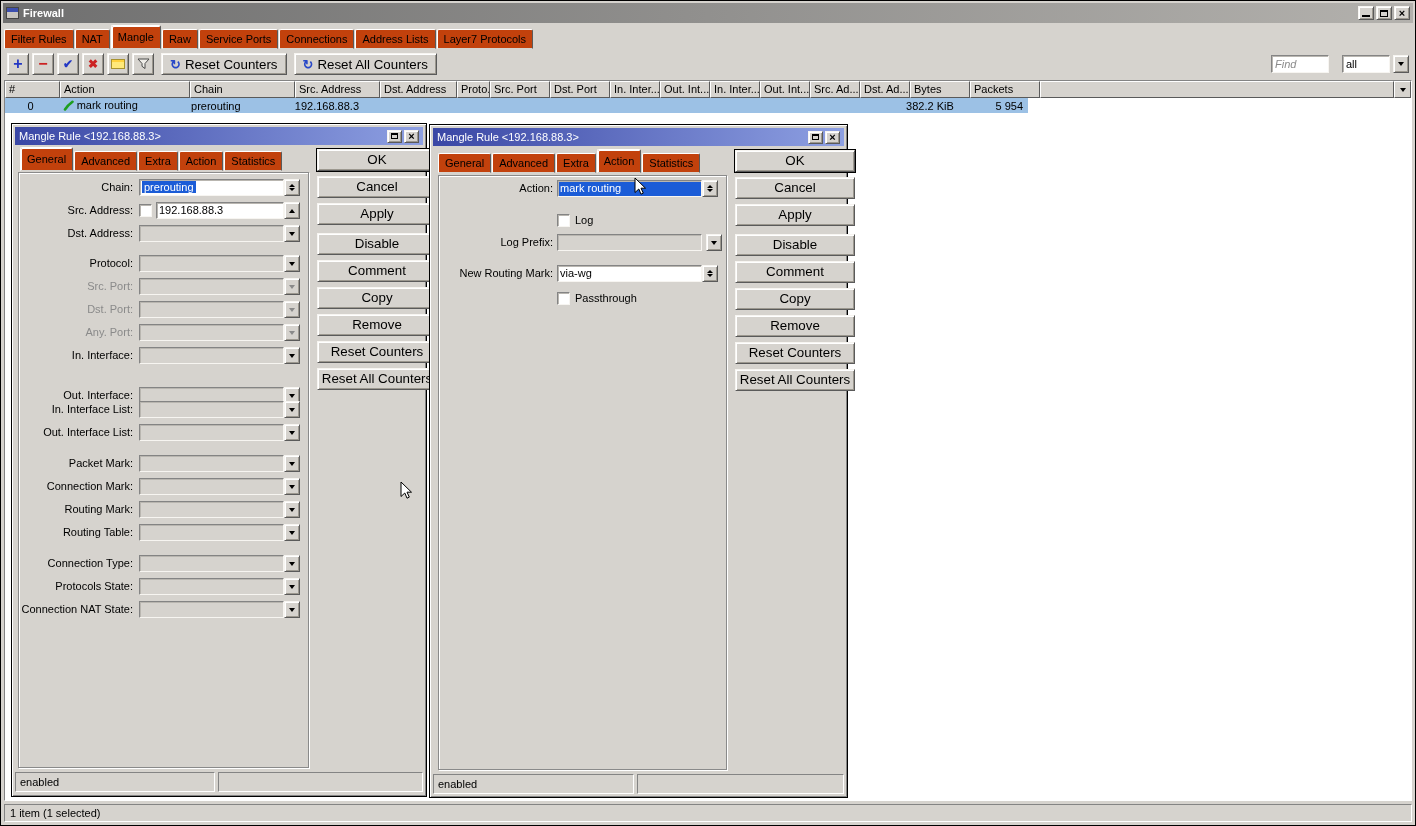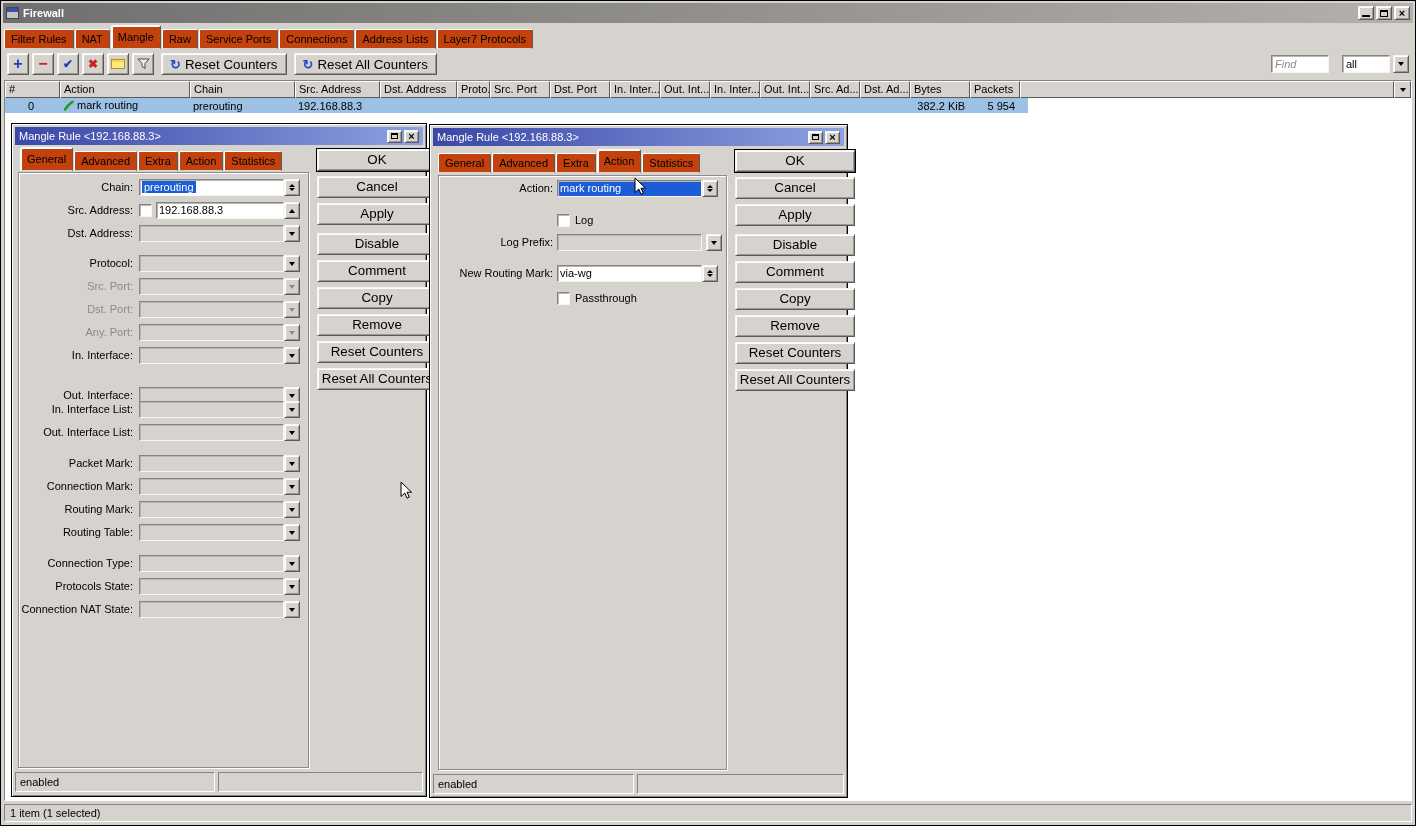--- a/index.html
+++ b/index.html
@@ -52,21 +52,21 @@
     border:1px solid; border-color:#848484 #fff #fff #848484; }
   .thead { display:flex; height:17px; }
   .th { background:#d6d3ce; border:1px solid; border-color:#fff #5a5a5a #5a5a5a #fff; padding:1px 0 0 3px; overflow:hidden; white-space:nowrap; }
   .th.fill { flex:1; }
   .colpick { width:17px; height:17px; background:#d6d3ce; border:1px solid; border-color:#fff #5a5a5a #5a5a5a #fff; display:flex; align-items:center; justify-content:center; }
   .trow { display:flex; height:15px; width:1023px; background:#9cc1e5; align-items:center; }
   .td { overflow:hidden; white-space:nowrap; padding:0 0 0 3px; }
   .td.r { text-align:right; padding-right:5px; }
   .c0{width:55px;} .c1{width:130px;} .c2{width:105px;} .c3{width:85px;} .c4{width:77px;}
   .c5{width:33px;} .c6{width:60px;} .c7{width:60px;} .c8{width:50px;} .c9{width:50px;}
-  .c10{width:50px;} .c11{width:50px;} .c12{width:50px;} .c13{width:50px;} .c14{width:60px;} .c15{width:50px;}
+  .c10{width:50px;} .c11{width:50px;} .c12{width:50px;} .c13{width:50px;} .c14{width:60px;} .c15{width:70px;}
   .td.num { text-align:right; padding-right:26px; }
   .mark-icon { display:inline-block; vertical-align:-2px; margin-right:3px; }
 
   
   .statusbar { position:absolute; left:3px; bottom:3px; right:3px; height:18px; line-height:16px; padding:0 5px;
     background:#d6d3ce; border:1px solid; border-color:#848484 #fff #fff #848484; }
 
   
   .dialog { position:absolute; background:#d6d3ce; border:1px solid #000; box-shadow: inset 1px 1px 0 #fff, inset -1px -1px 0 #848484; }
   .dlg-title { position:absolute; top:3px; left:3px; right:3px; height:18px;

